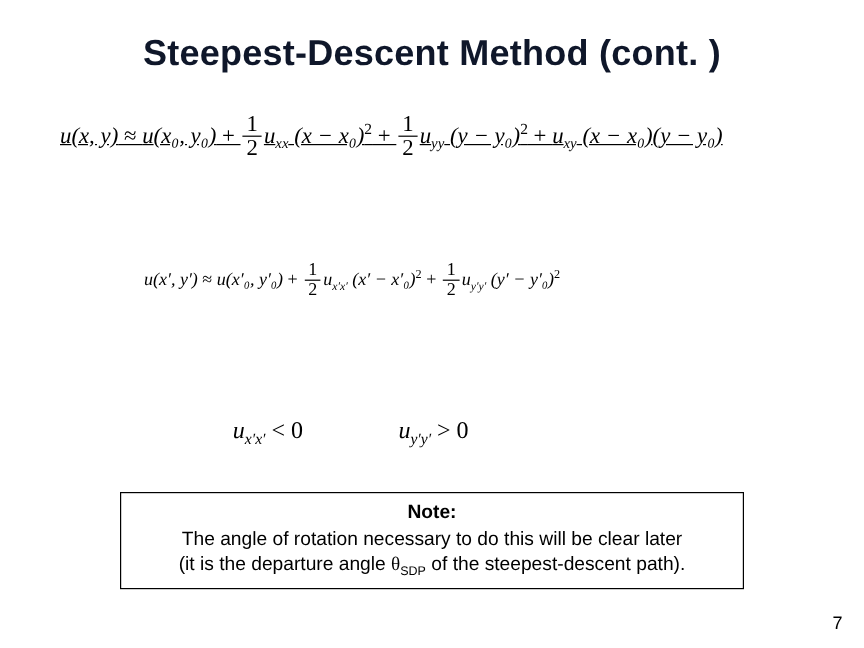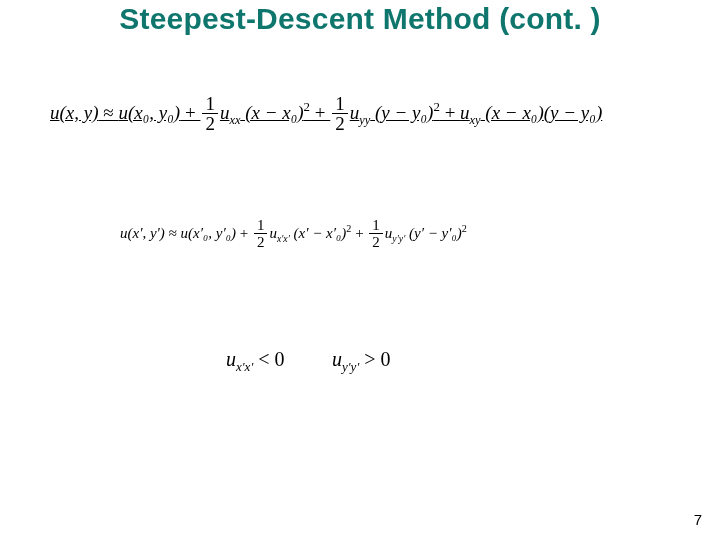--- a/index.html
+++ b/index.html
@@ -16,22 +16,22 @@
   .slide {
     width: 720px;
     height: 540px;
     position: relative;
     box-sizing: border-box;
   }
   .title {
     text-align: center;
     font-size: 30px;
     font-weight: bold;
-    color: #0f766e;
-    padding-top: 2px;
+    color: #0f172a;
+    padding-top: 28px;
     letter-spacing: 0.2px;
   }
   .eq1 {
     position: absolute;
     left: 50px;
     top: 94px;
     width: 620px;
     font-family: "Times New Roman", Times, serif;
     font-size: 19px;
     line-height: 1.0;
@@ -47,21 +47,20 @@
     font-size: 15px;
     line-height: 1.0;
     white-space: nowrap;
   }
   .cond {
     position: absolute;
     left: 194px;
     top: 348px;
     font-family: "Times New Roman", Times, serif;
     font-size: 20px;
-    margin-left: 32px;
   }
   .cond2 {
     position: absolute;
     left: 332px;
     top: 348px;
     font-family: Liberation Serif, serif;
     font-size: 20px;
   }
   .txt1 {
     position: absolute;
@@ -143,16 +142,21 @@
   </div>
 
 
   <div class="cond">
     <span class="it">u</span><span class="sub it">x′x′</span><span> &lt; 0</span>
   </div>
   <div class="cond2">
     <span class="it">u</span><span class="sub it">y′y′</span><span> &gt; 0</span>
   </div>
 
+  <div class="notebox">
+    <span class="note-title">Note:</span><br>
+    <span>The angle of rotation necessary to do this will be clear later</span><br>
+    <span>(it is the departure angle </span><span style="font-family:'Times New Roman',serif">θ</span><span class="sub">SDP</span><span> of the steepest-descent path).</span>
+  </div>
 
   <div class="pagenum">7</div>
 
 </div>
 
 </body></html>

